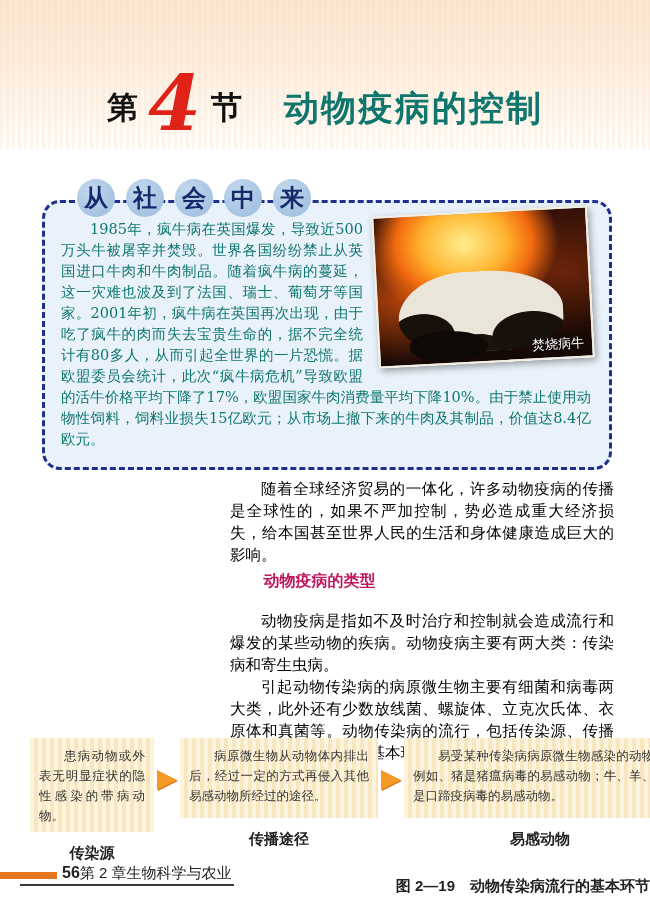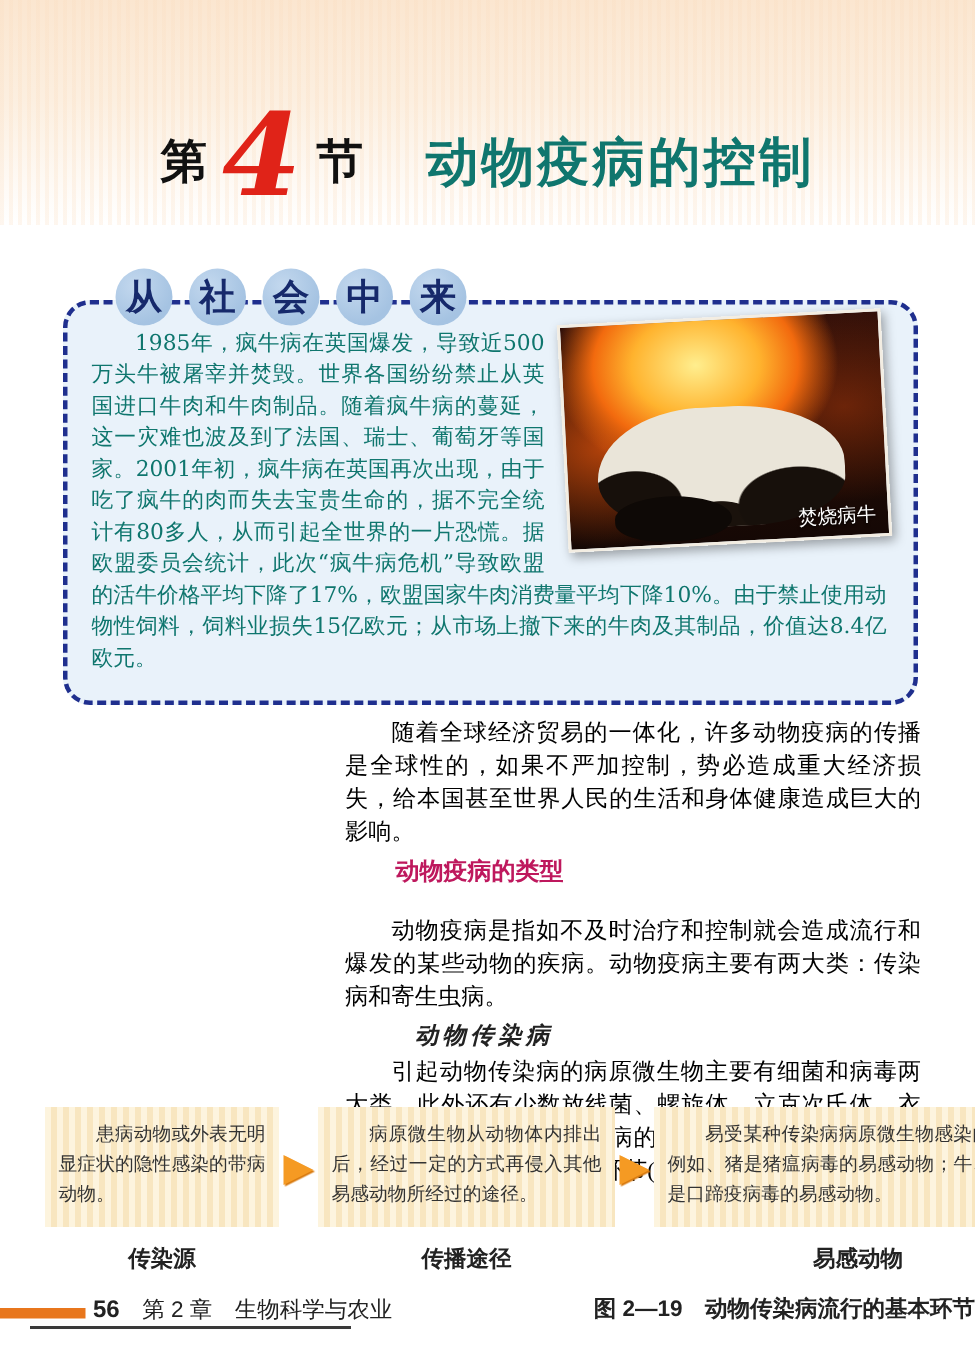--- a/index.html
+++ b/index.html
@@ -95,21 +95,21 @@
   .figure { position:absolute; left:0; top:738px; width:650px; }
   .fig-row { display:flex; align-items:flex-start; padding-left:30px; padding-right:10px; }
   .fig-col { display:flex; flex-direction:column; }
   .fig-box {
     background:repeating-linear-gradient(90deg, #fdf4de 0 4px, #f8e6c0 4px 8px);
     padding:8px 9px 6px 9px;
     font-family:"DejaVu Serif", serif;
     font-size:12.5px; line-height:20px; color:#333; text-indent:2em;
     text-align:justify; min-height:80px;
   }
-  .fig-box.w1 { width:156px; }
+  .fig-box.w1 { width:124px; }
   .fig-box.w2 { width:198px; }
   .fig-box.w3 { width:272px; }
   .fig-label {
     margin-top:12px; text-align:center; font-size:15px; font-weight:bold; color:#222;
   }
   .arrow {
     width:0; height:0; margin:32px 3px 0 3px;
     border-left:20px solid #f59a23;
     border-top:10px solid transparent;
     border-bottom:10px solid transparent;
@@ -121,21 +121,21 @@
   }
   
   .footer-bar {
     position:absolute; left:0; top:872px; width:57px; height:7px; background:#e8761c;
   }
   .footer-line {
     position:absolute; left:20px; top:884px; width:214px; height:0;
     border-top:2px solid #3a3a3a;
   }
   .footer-text {
-    position:absolute; left:62px; top:864px; display:flex; align-items:baseline; gap:15px;
+    position:absolute; left:62px; top:864px; display:flex; align-items:baseline; 
     font-size:15px; color:#222;
   }
   .footer-text .pn { font-weight:bold; font-size:16px; }
 </style>
 </head>
 <body>
 
 <div class="page">
   <div class="top-gradient"></div>
 
@@ -159,21 +159,20 @@
       <div class="cow-head"></div>
       <div class="photo-caption">焚烧病牛</div>
     </div>
     <p class="kai">1985年，疯牛病在英国爆发，导致近500万头牛被屠宰并焚毁。世界各国纷纷禁止从英国进口牛肉和牛肉制品。随着疯牛病的蔓延，这一灾难也波及到了法国、瑞士、葡萄牙等国家。2001年初，疯牛病在英国再次出现，由于吃了疯牛的肉而失去宝贵生命的，据不完全统计有80多人，从而引起全世界的一片恐慌。据欧盟委员会统计，此次“疯牛病危机”导致欧盟的活牛价格平均下降了17%，欧盟国家牛肉消费量平均下降10%。由于禁止使用动物性饲料，饲料业损失15亿欧元；从市场上撤下来的牛肉及其制品，价值达8.4亿欧元。</p>
   </div>
 
   <div class="main-col">
     <p class="body">随着全球经济贸易的一体化，许多动物疫病的传播是全球性的，如果不严加控制，势必造成重大经济损失，给本国甚至世界人民的生活和身体健康造成巨大的影响。</p>
     <div class="h-blue">动物疫病的类型</div>
     <p class="body">动物疫病是指如不及时治疗和控制就会造成流行和爆发的某些动物的疾病。动物疫病主要有两大类：传染病和寄生虫病。</p>
-    <div class="h-kai">动物传染病</div>
     <p class="body">引起动物传染病的病原微生物主要有细菌和病毒两大类，此外还有少数放线菌、螺旋体、立克次氏体、衣原体和真菌等。动物传染病的流行，包括传染源、传播途径和易感动物三个基本环节(图2—19)。</p>
   </div>
 
   <div class="figure">
     <div class="fig-row">
       <div class="fig-col">
         <div class="fig-box w1 kai">患病动物或外表无明显症状的隐性感染的带病动物。</div>
         <div class="fig-label">传染源</div>
       </div>
       <div class="arrow"></div>

